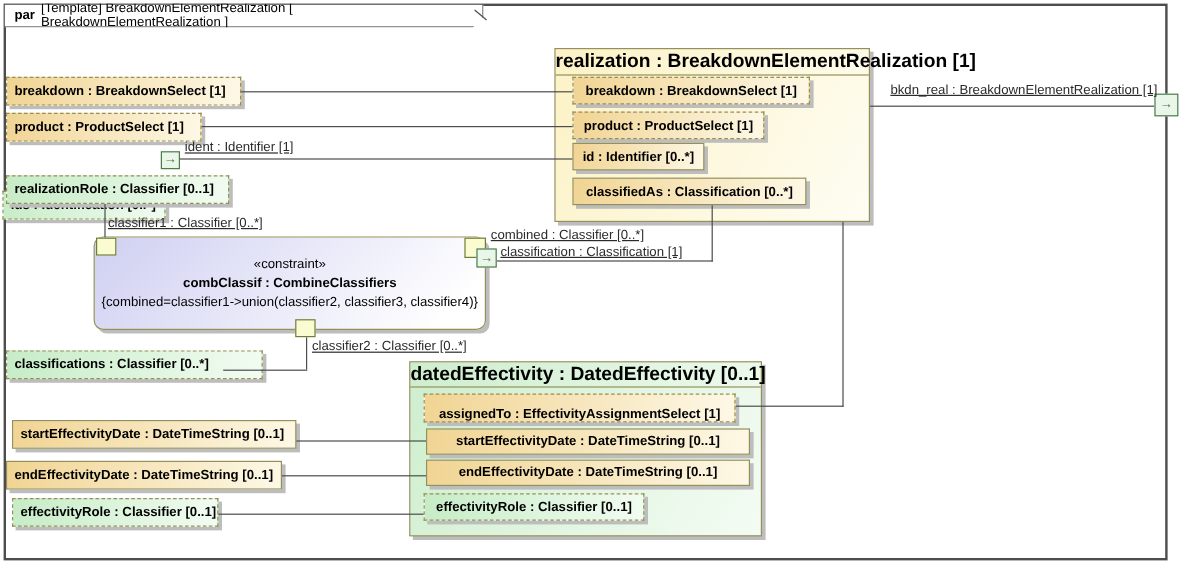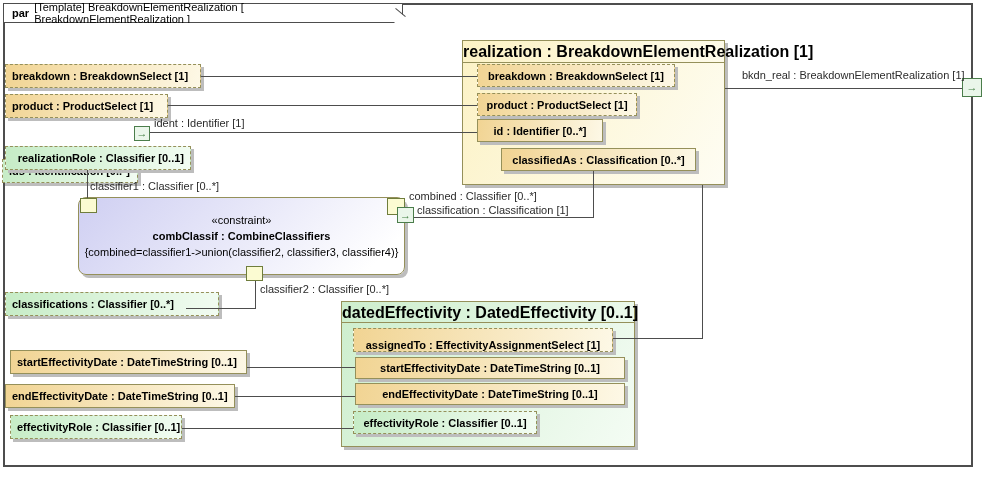--- a/index.html
+++ b/index.html
@@ -48,21 +48,21 @@
   .hline { height: 1px; } .vline { width: 1px; }
 
   
   .port { position: absolute; z-index: 20; }
   .port-yellow { background: #fbfbd2; border: 1px solid #6f7d3c; }
   .port-arrow { background: #eaf6ea; border: 1px solid #4b7d4b; color: #3f7d3f;
                 display: flex; align-items: center; justify-content: center;
                 font-size: 11px; font-weight: bold; line-height: 1; }
 
   
-  .clabel { position: absolute; font-size: 11px; color: #2b2b2b; white-space: nowrap; z-index: 25; }
+  .clabel { position: absolute; font-size: 11px; color: #2b2b2b; white-space: nowrap; z-index: 25; text-decoration: underline; }
 </style>
 </head>
 <body>
 
 <div id="canvas">
 
   <div class="frame"></div>
   <div class="tab">
     <span class="kw">par</span>
     <span>[Template] BreakdownElementRealization [ BreakdownElementRealization ]</span>
@@ -79,21 +79,21 @@
 
   <div class="node orange dashed" style="left:5px; top:64px; width:196px; height:24px;">
     <span>breakdown : BreakdownSelect [1]</span>
   </div>
   <div class="node orange dashed" style="left:5px; top:94px; width:163px; height:24px;">
     <span>product : ProductSelect [1]</span>
   </div>
   <div class="node green dashed" style="left:2px; top:118px; width:136px; height:24px;margin-top:41px;">
     <span>ids : Identification [0..*]</span>
   </div>
-  <div class="node green dashed" style="left:5px; top:146px; width:186px; height:24px;justify-content:flex-end;">
+  <div class="node green dashed" style="left:5px; top:146px; width:186px; height:24px;">
     <span>realizationRole : Classifier [0..1]</span>
   </div>
   <div class="node green dashed" style="left:5px; top:292px; width:214px; height:24px;">
     <span>classifications : Classifier [0..*]</span>
   </div>
   <div class="node orange" style="left:10px; top:350px; width:237px; height:24px;">
     <span>startEffectivityDate : DateTimeString [0..1]</span>
   </div>
   <div class="node orange" style="left:5px; top:384px; width:230px; height:24px;">
     <span>endEffectivityDate : DateTimeString [0..1]</span>
@@ -101,24 +101,24 @@
   <div class="node green dashed" style="left:10px; top:415px; width:172px; height:24px;">
     <span>effectivityRole : Classifier [0..1]</span>
   </div>
 
   <div class="node orange dashed nested" style="left:477px; top:64px; width:198px; height:23px;">
     <span>breakdown : BreakdownSelect [1]</span>
   </div>
   <div class="node orange dashed nested" style="left:477px; top:93px; width:160px; height:23px;">
     <span>product : ProductSelect [1]</span>
   </div>
-  <div class="node orange nested" style="left:477px; top:119px; width:126px; height:23px;">
+  <div class="node orange nested" style="left:477px; top:119px; width:110px; height:23px;">
     <span>id : Identifier [0..*]</span>
   </div>
-  <div class="node orange nested" style="left:477px; top:148px; width:195px; height:23px;margin-left:24px;">
+  <div class="node orange nested" style="left:477px; top:148px; width:195px; height:23px;">
     <span>classifiedAs : Classification [0..*]</span>
   </div>
 
   <div class="node orange dashed nested" style="left:353px; top:328px; width:260px; height:24px;align-items:flex-end;">
     <span>assignedTo : EffectivityAssignmentSelect [1]</span>
   </div>
   <div class="node orange nested" style="left:355px; top:357px; width:270px; height:22px;">
     <span>startEffectivityDate : DateTimeString [0..1]</span>
   </div>
   <div class="node orange nested" style="left:355px; top:383px; width:270px; height:22px;">

